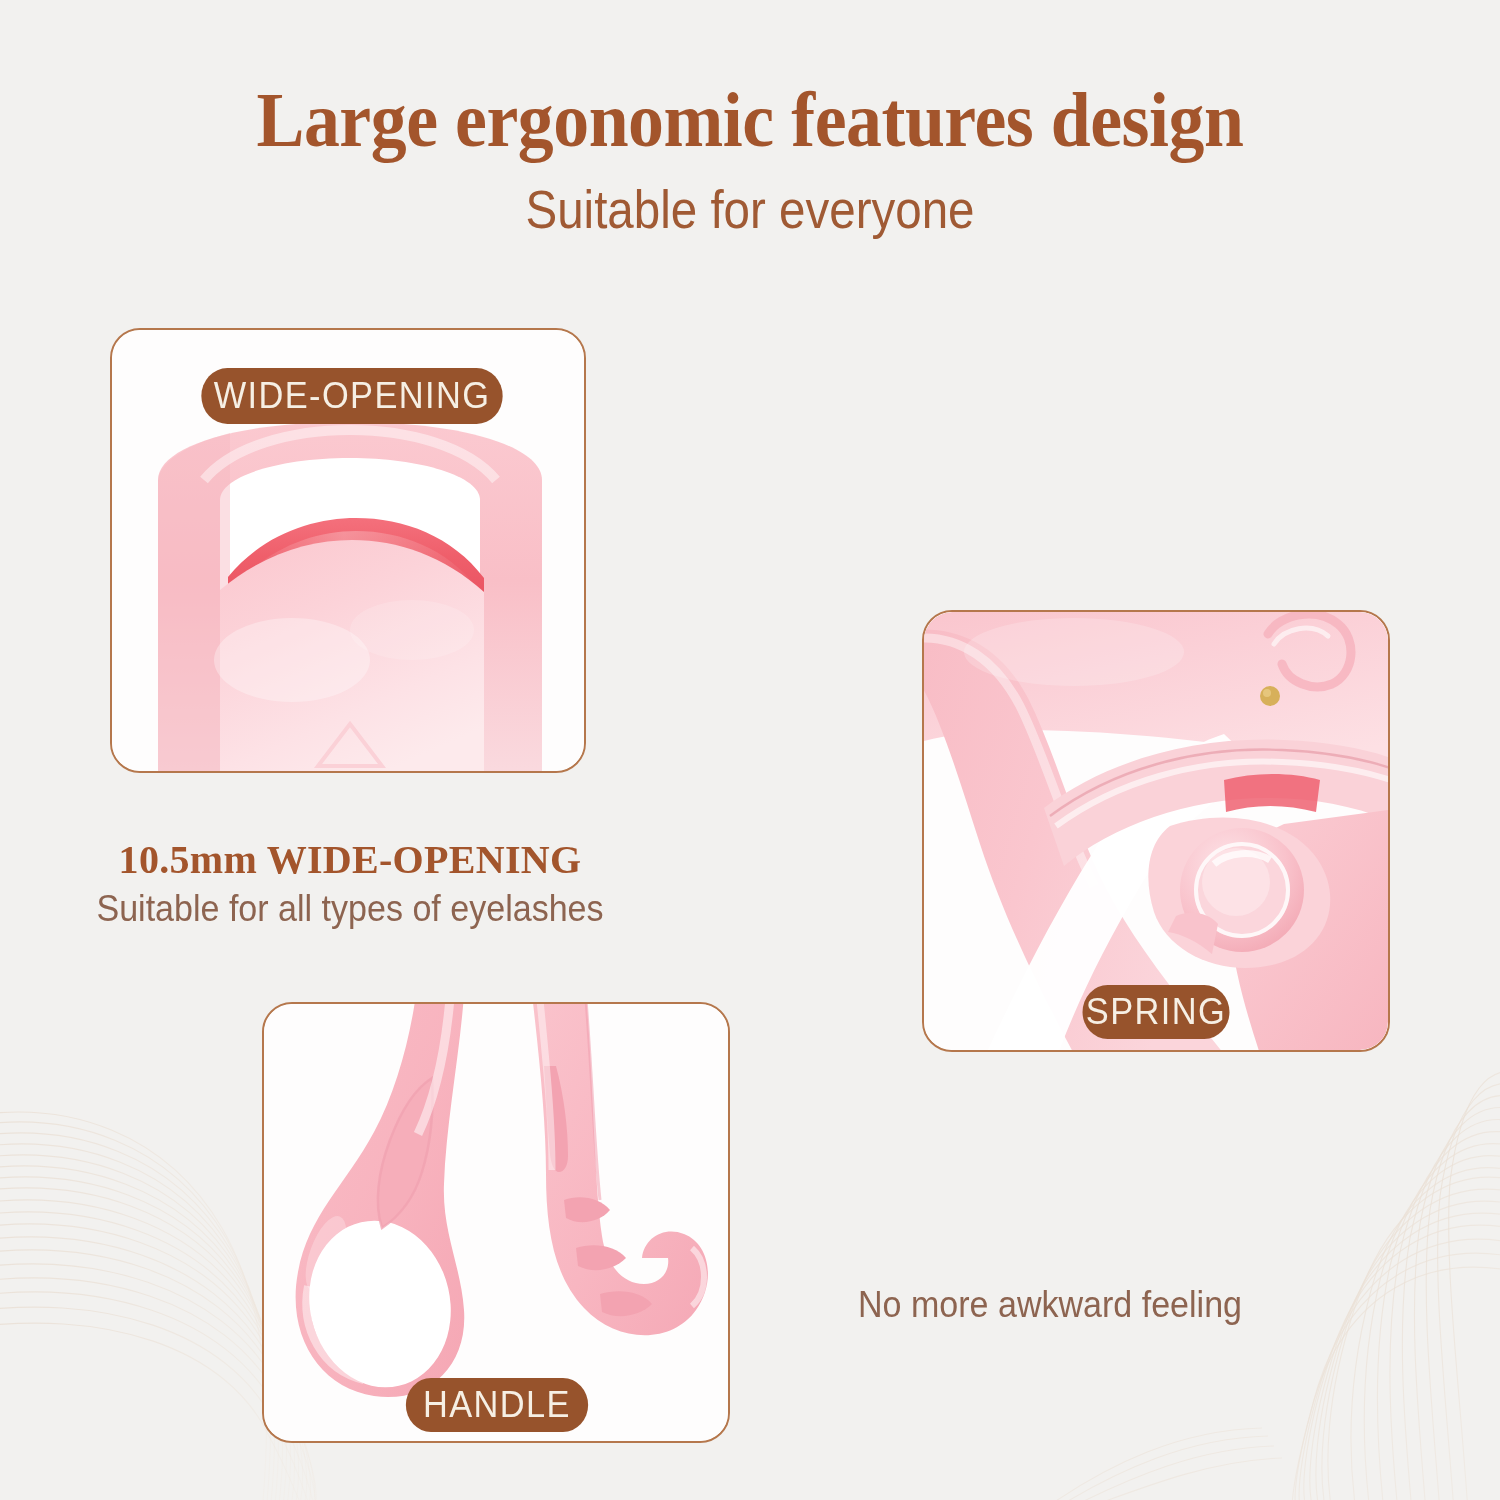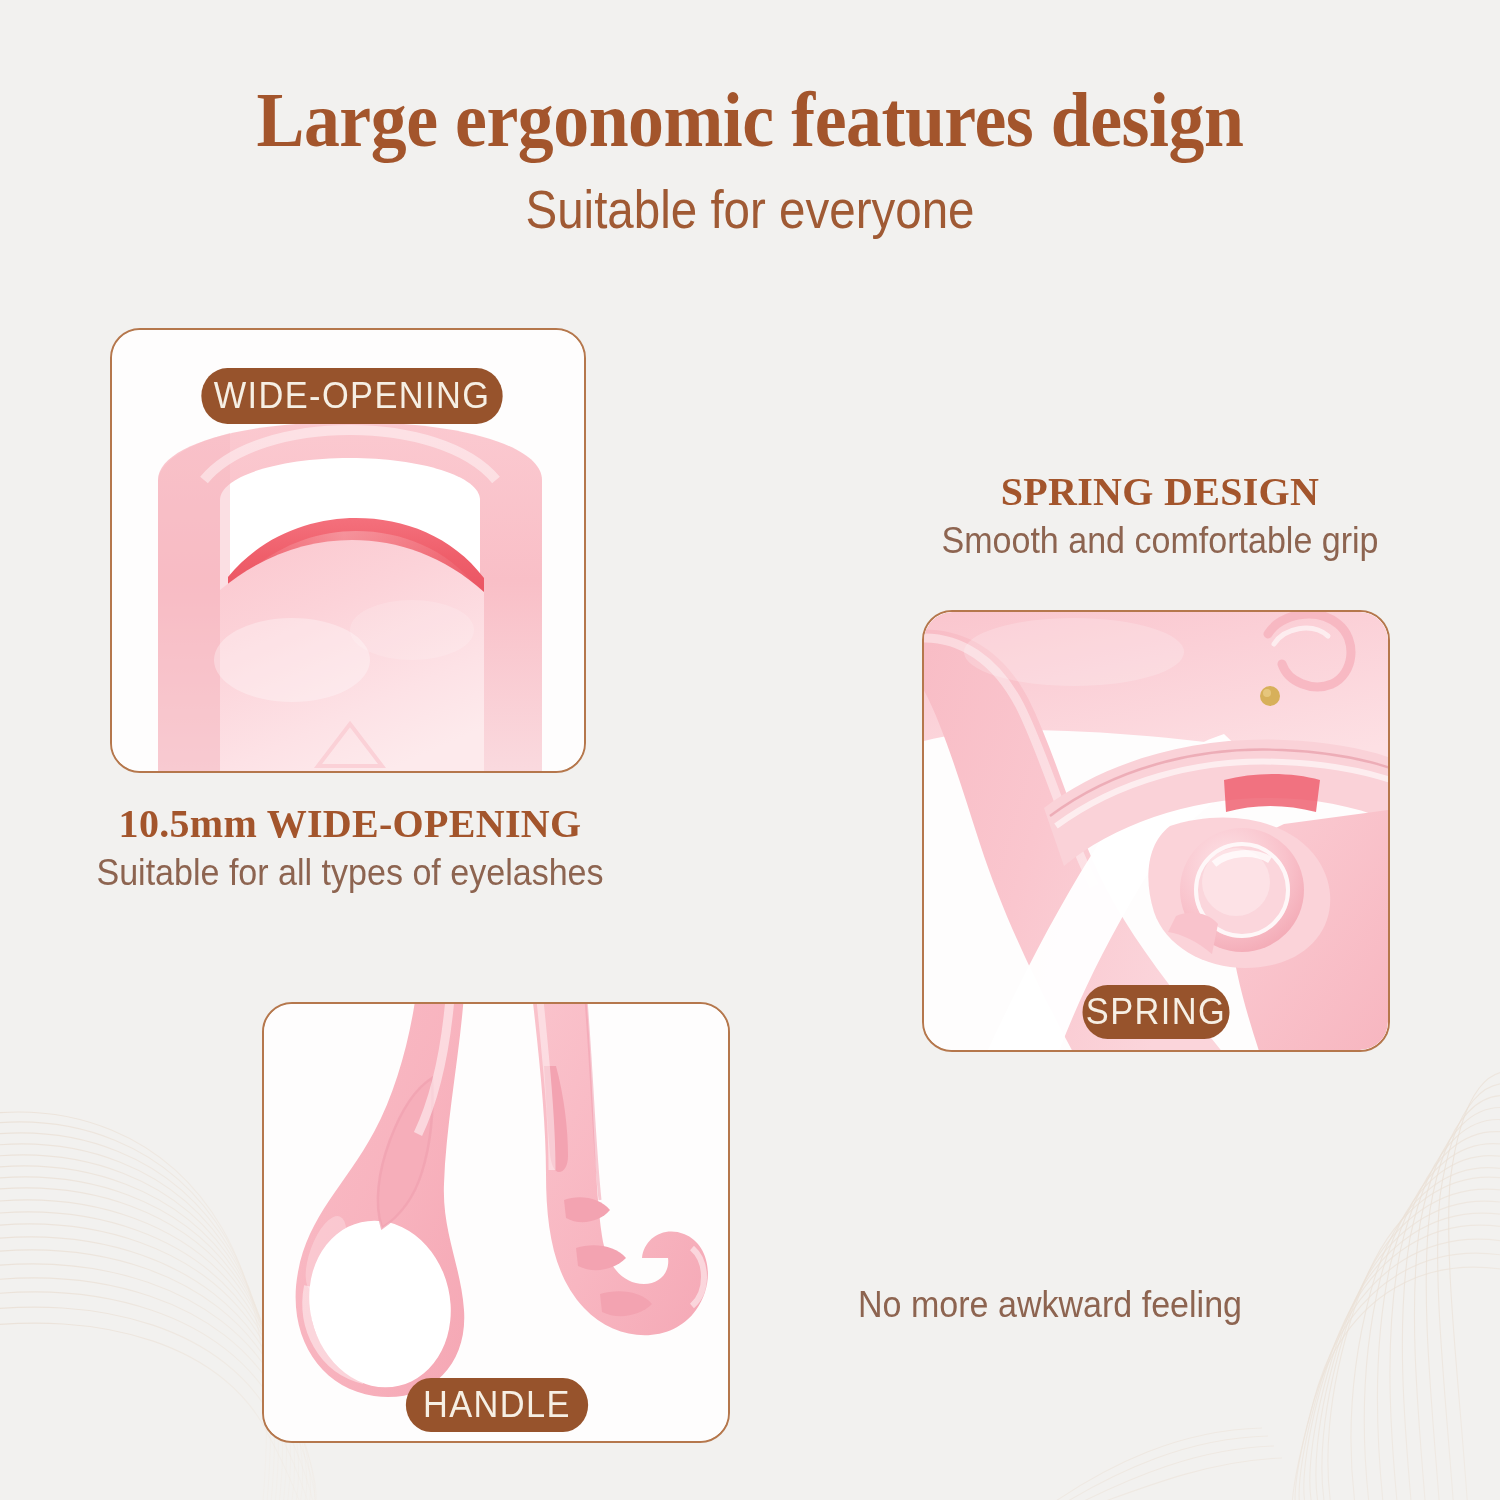--- a/index.html
+++ b/index.html
@@ -91,21 +91,21 @@
 
   
   #card-spring{left:922px;top:610px;width:468px;height:442px;}
   #badge-spring{left:1077px;top:985px;width:158px;height:54px;}
 
   
   #card-handle{left:262px;top:1002px;width:468px;height:441px;}
   #badge-handle{left:399px;top:1378px;width:196px;height:54px;}
 
   
-  #txt-wide{left:0px;top:800px;width:700px;}
+  #txt-wide{left:0px;top:836px;width:700px;}
   #txt-spring{left:900px;top:468px;width:520px;}
   #txt-handle{left:790px;top:1280px;width:520px;}
 </style>
 </head>
 <body>
 
 <div class="stage">
 
   <svg class="bg-deco" width="1500" height="1500" viewBox="0 0 1500 1500">
     <defs>
@@ -240,24 +240,20 @@
       </svg>
     </div>
   </div>
   <div class="badge" id="badge-wide">WIDE-OPENING</div>
 
   <div class="txt-block txt-center" id="txt-wide">
     <div class="feat-head">10.5mm WIDE-OPENING</div>
     <div class="feat-sub">Suitable for all types of eyelashes</div>
   </div>
 
-  <div class="txt-block txt-center" id="txt-spring">
-    <div class="feat-head">SPRING DESIGN</div>
-    <div class="feat-sub">Smooth and comfortable grip</div>
-  </div>
 
   <div class="card" id="card-spring">
     <div class="card-inner">
       <svg width="468" height="442" viewBox="0 0 468 442">
         <defs>
           <linearGradient id="sBody" x1="0.15" y1="0" x2="0.8" y2="1">
             <stop offset="0" stop-color="#fac6ce"></stop>
             <stop offset="0.4" stop-color="#fbd0d7"></stop>
             <stop offset="1" stop-color="#fde0e4"></stop>
           </linearGradient>

